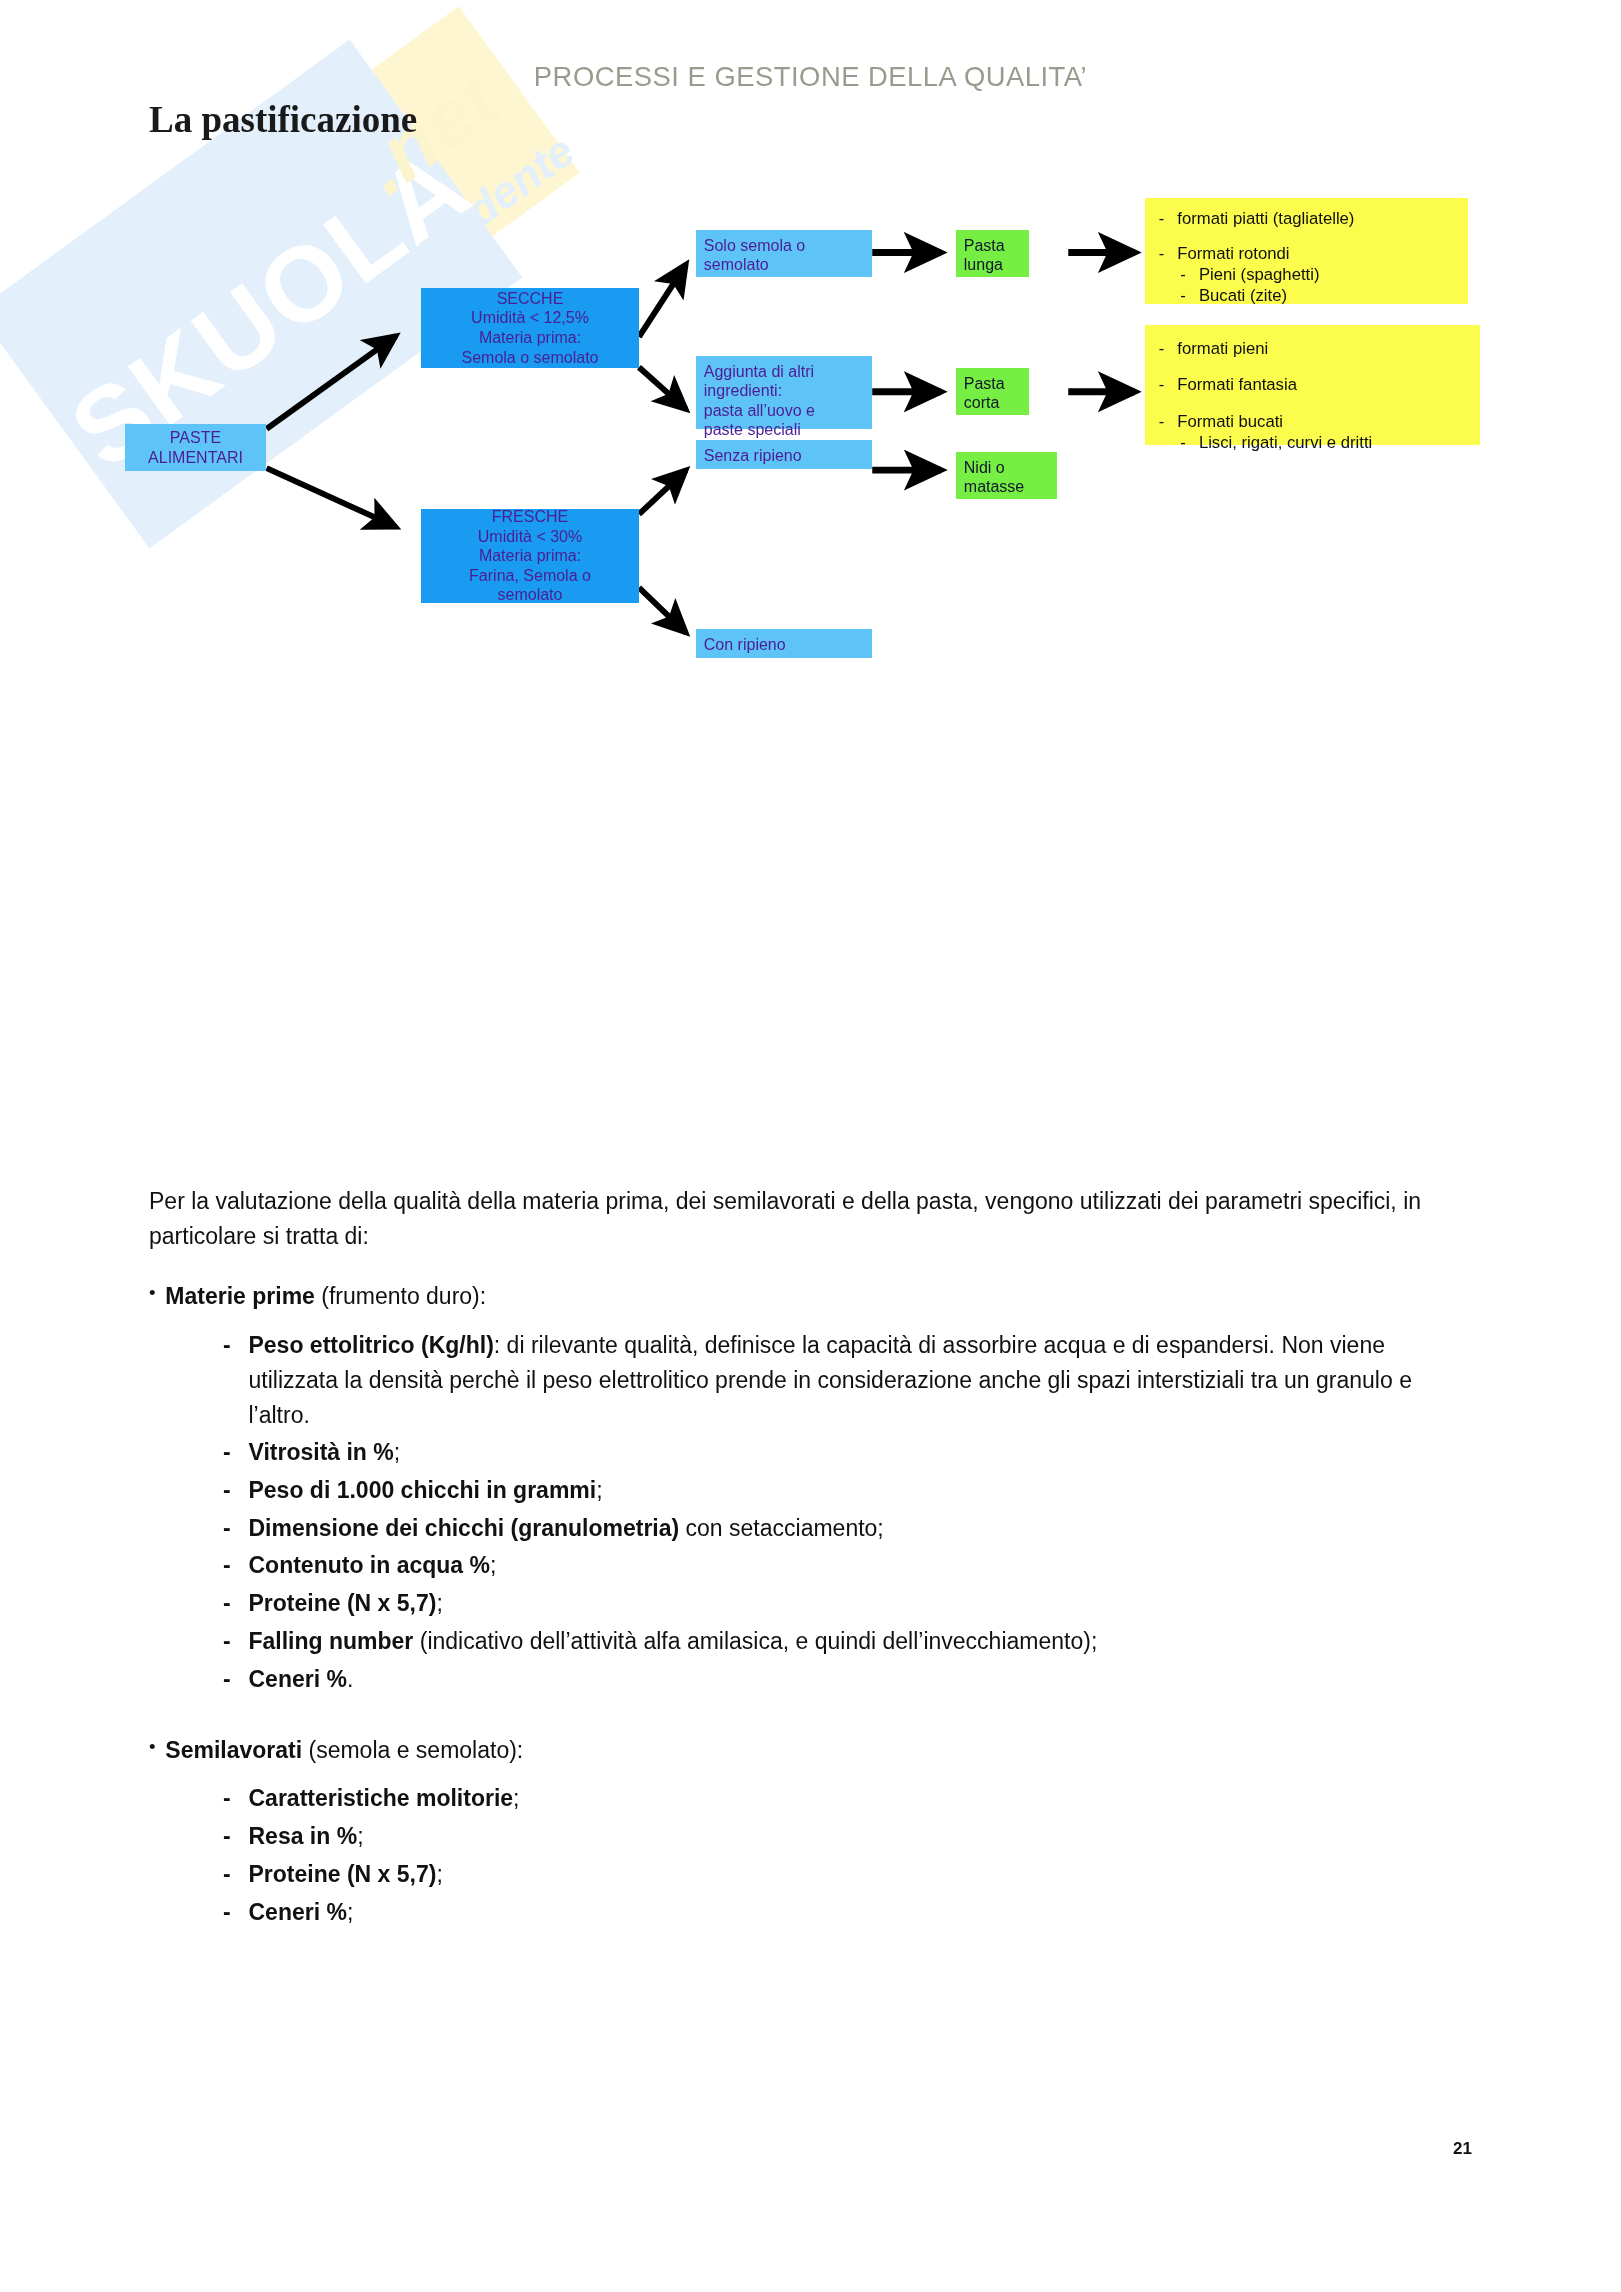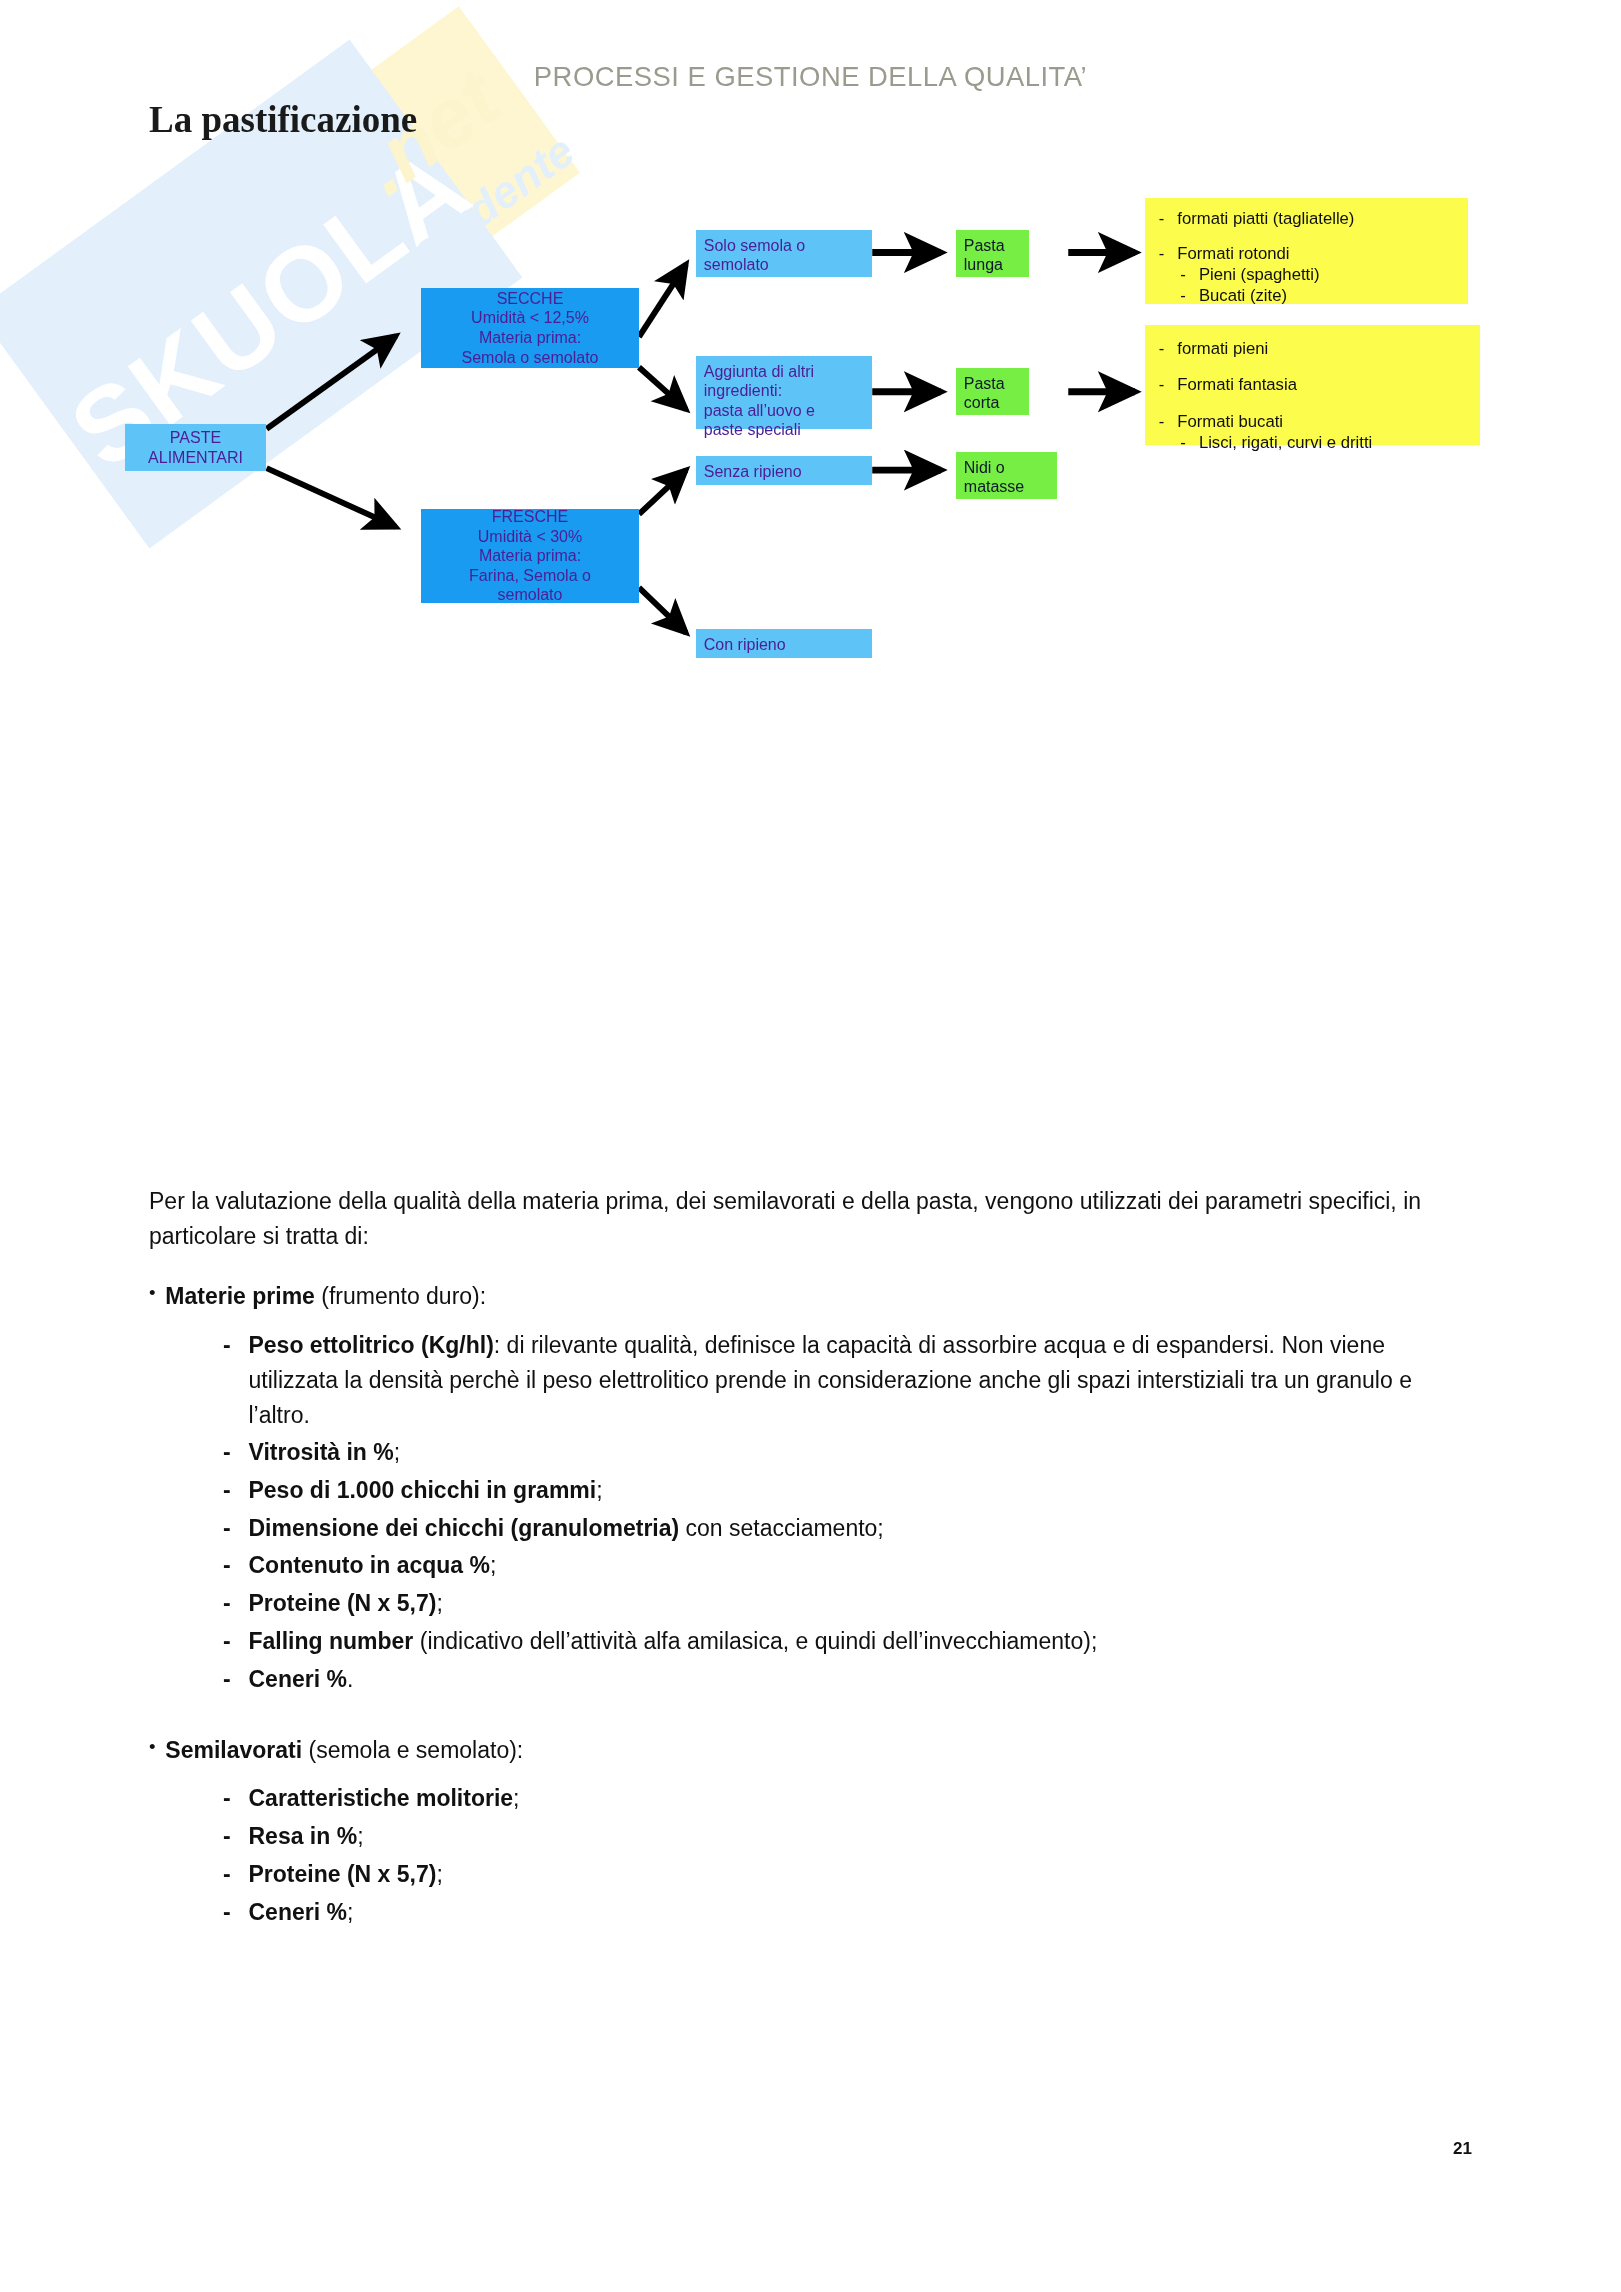--- a/index.html
+++ b/index.html
@@ -191,21 +191,21 @@
 semolato</div>
 
   <div class="node blue-light n-left" style="left:696px; top:54px; width:176px; height:47px; white-space:pre-line;">Solo semola o
 semolato</div>
 
   <div class="node blue-light n-left" style="left:696px; top:180px; width:176px; height:73px; white-space:pre-line;">Aggiunta di altri
 ingredienti:
 pasta all’uovo e
 paste speciali</div>
 
-  <div class="node blue-light n-left" style="left:696px; top:280px; width:176px; height:29px; white-space:pre-line;">Senza ripieno</div>
+  <div class="node blue-light n-left" style="left:696px; top:264px; width:176px; height:29px; white-space:pre-line;">Senza ripieno</div>
 
   <div class="node blue-light n-left" style="left:696px; top:453px; width:176px; height:29px; white-space:pre-line;">Con ripieno</div>
 
   <div class="node green n-left" style="left:956px; top:54px; width:73px; height:47px; white-space:pre-line;">Pasta
 lunga</div>
 
   <div class="node green n-left" style="left:956px; top:192px; width:73px; height:47px; white-space:pre-line;">Pasta
 corta</div>
 
   <div class="node green n-left" style="left:956px; top:276px; width:101px; height:47px; white-space:pre-line;">Nidi o

